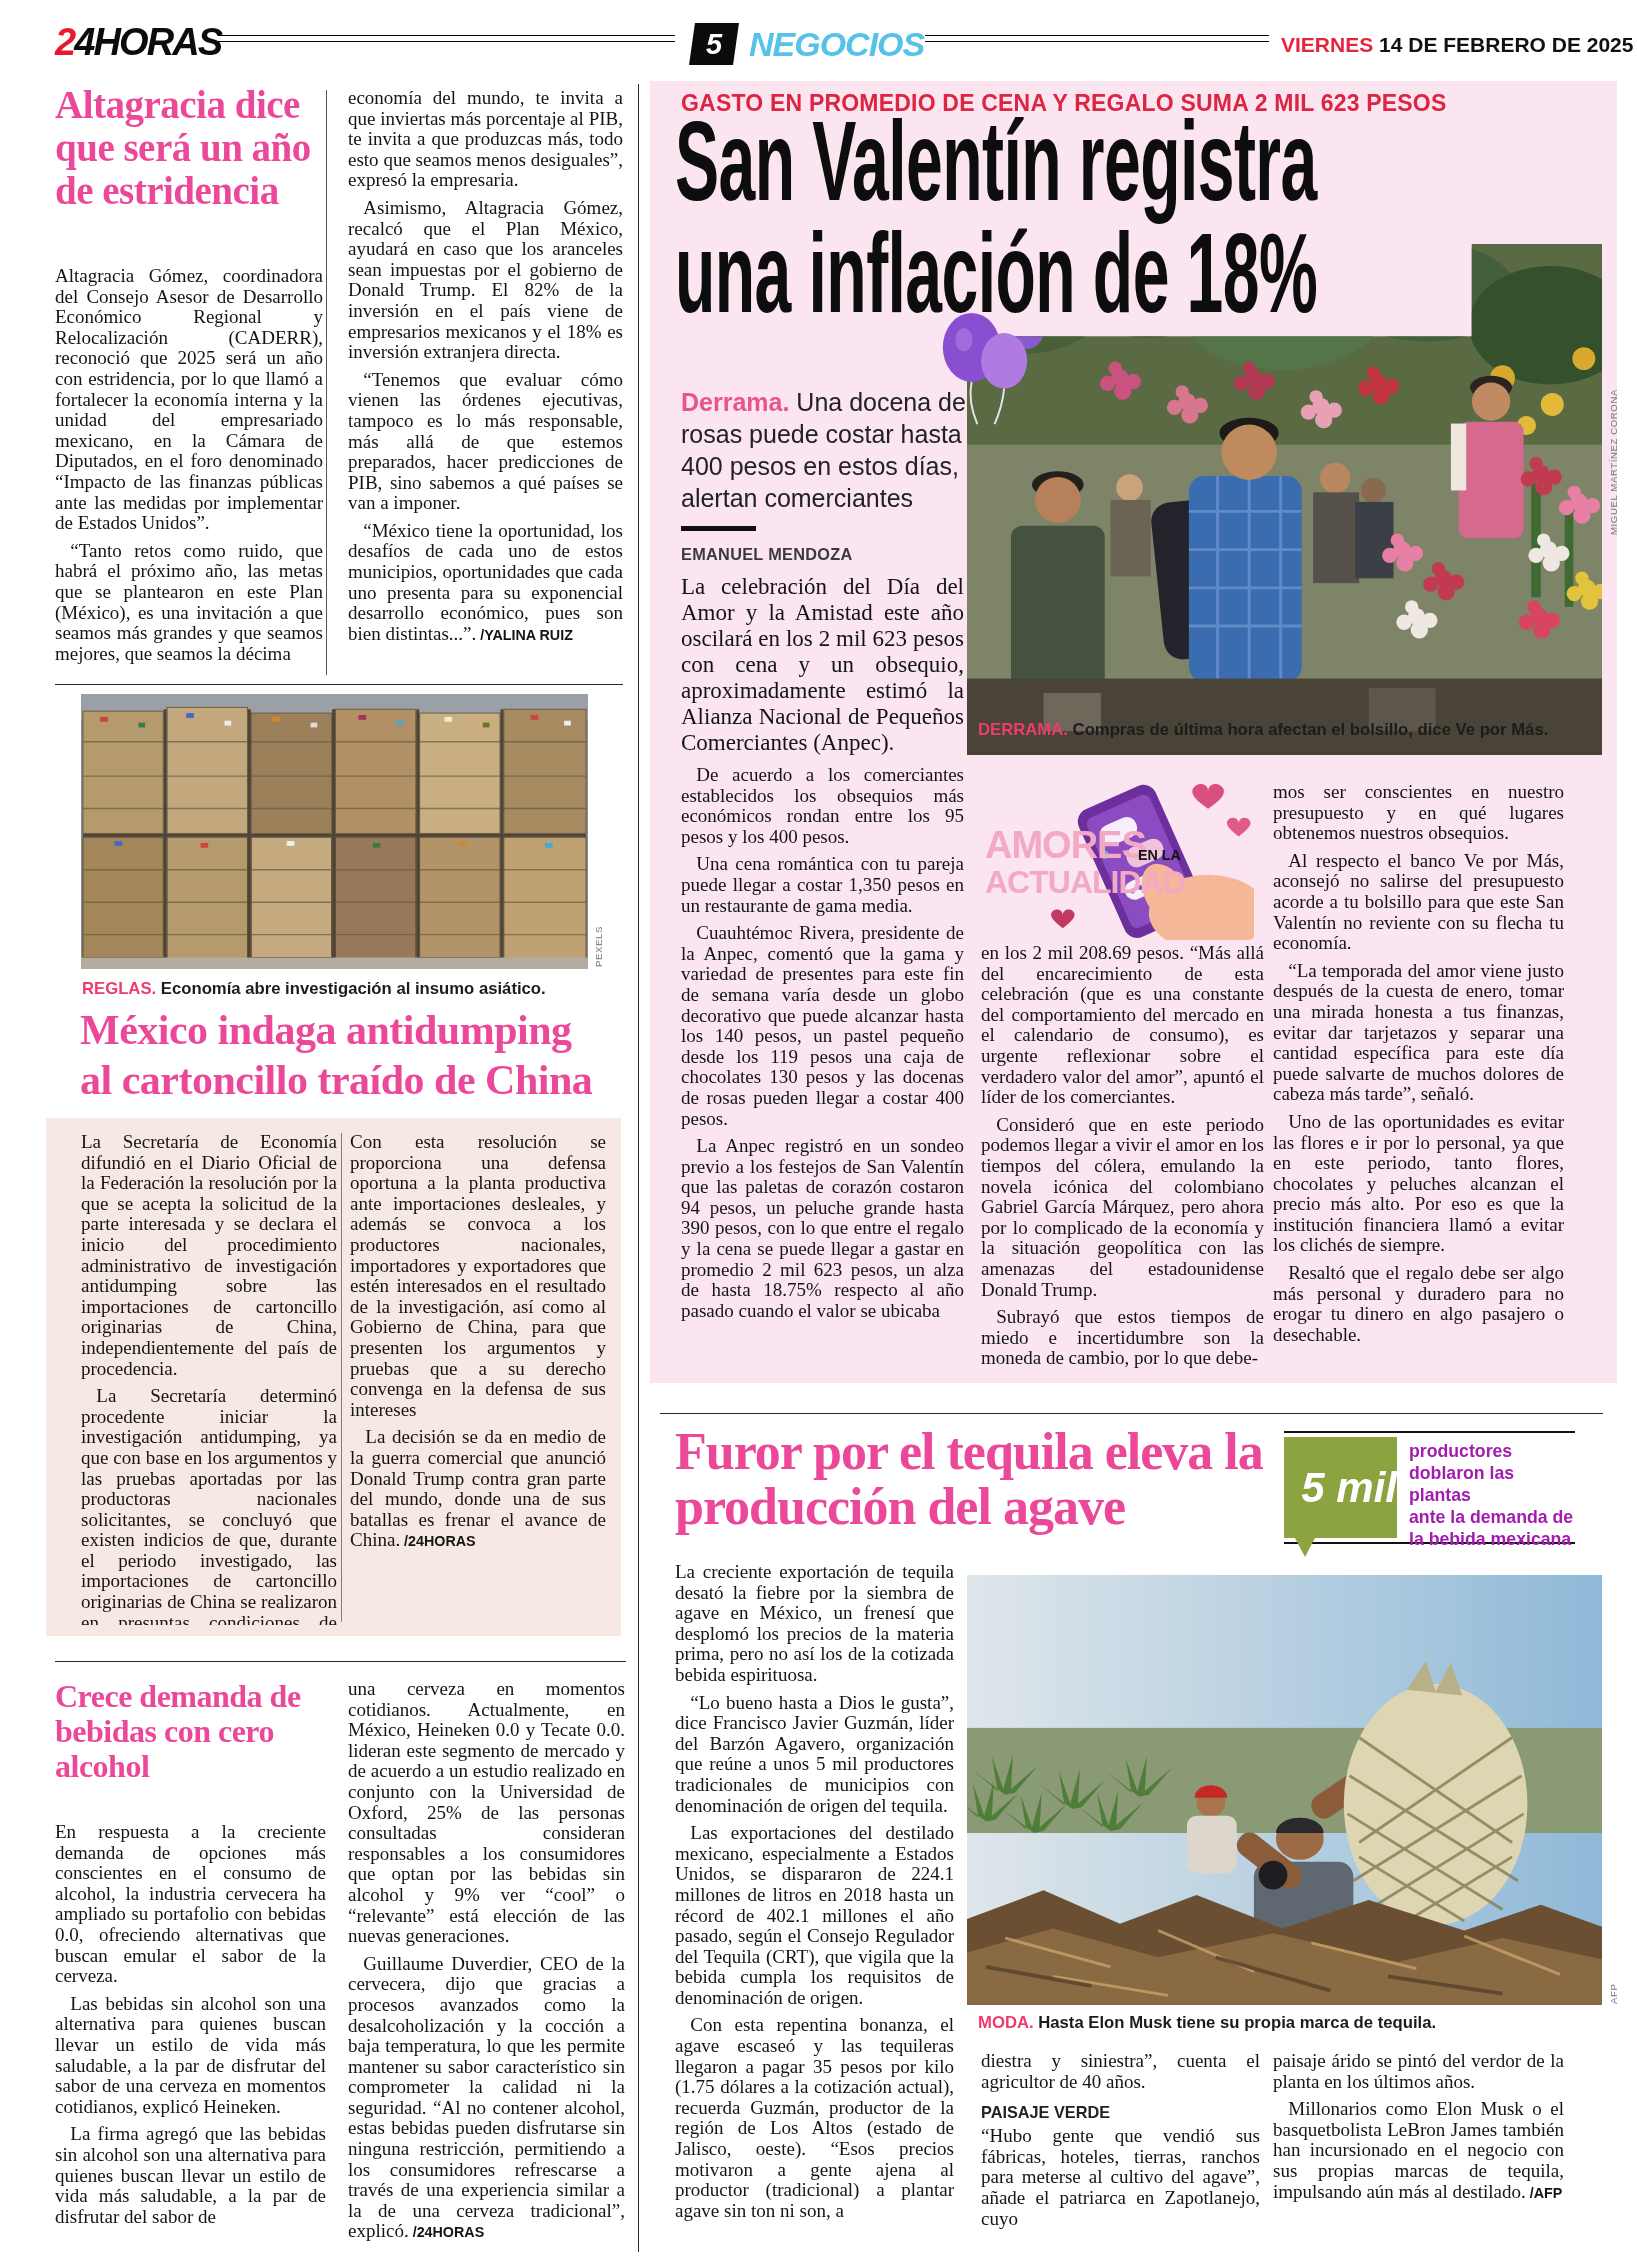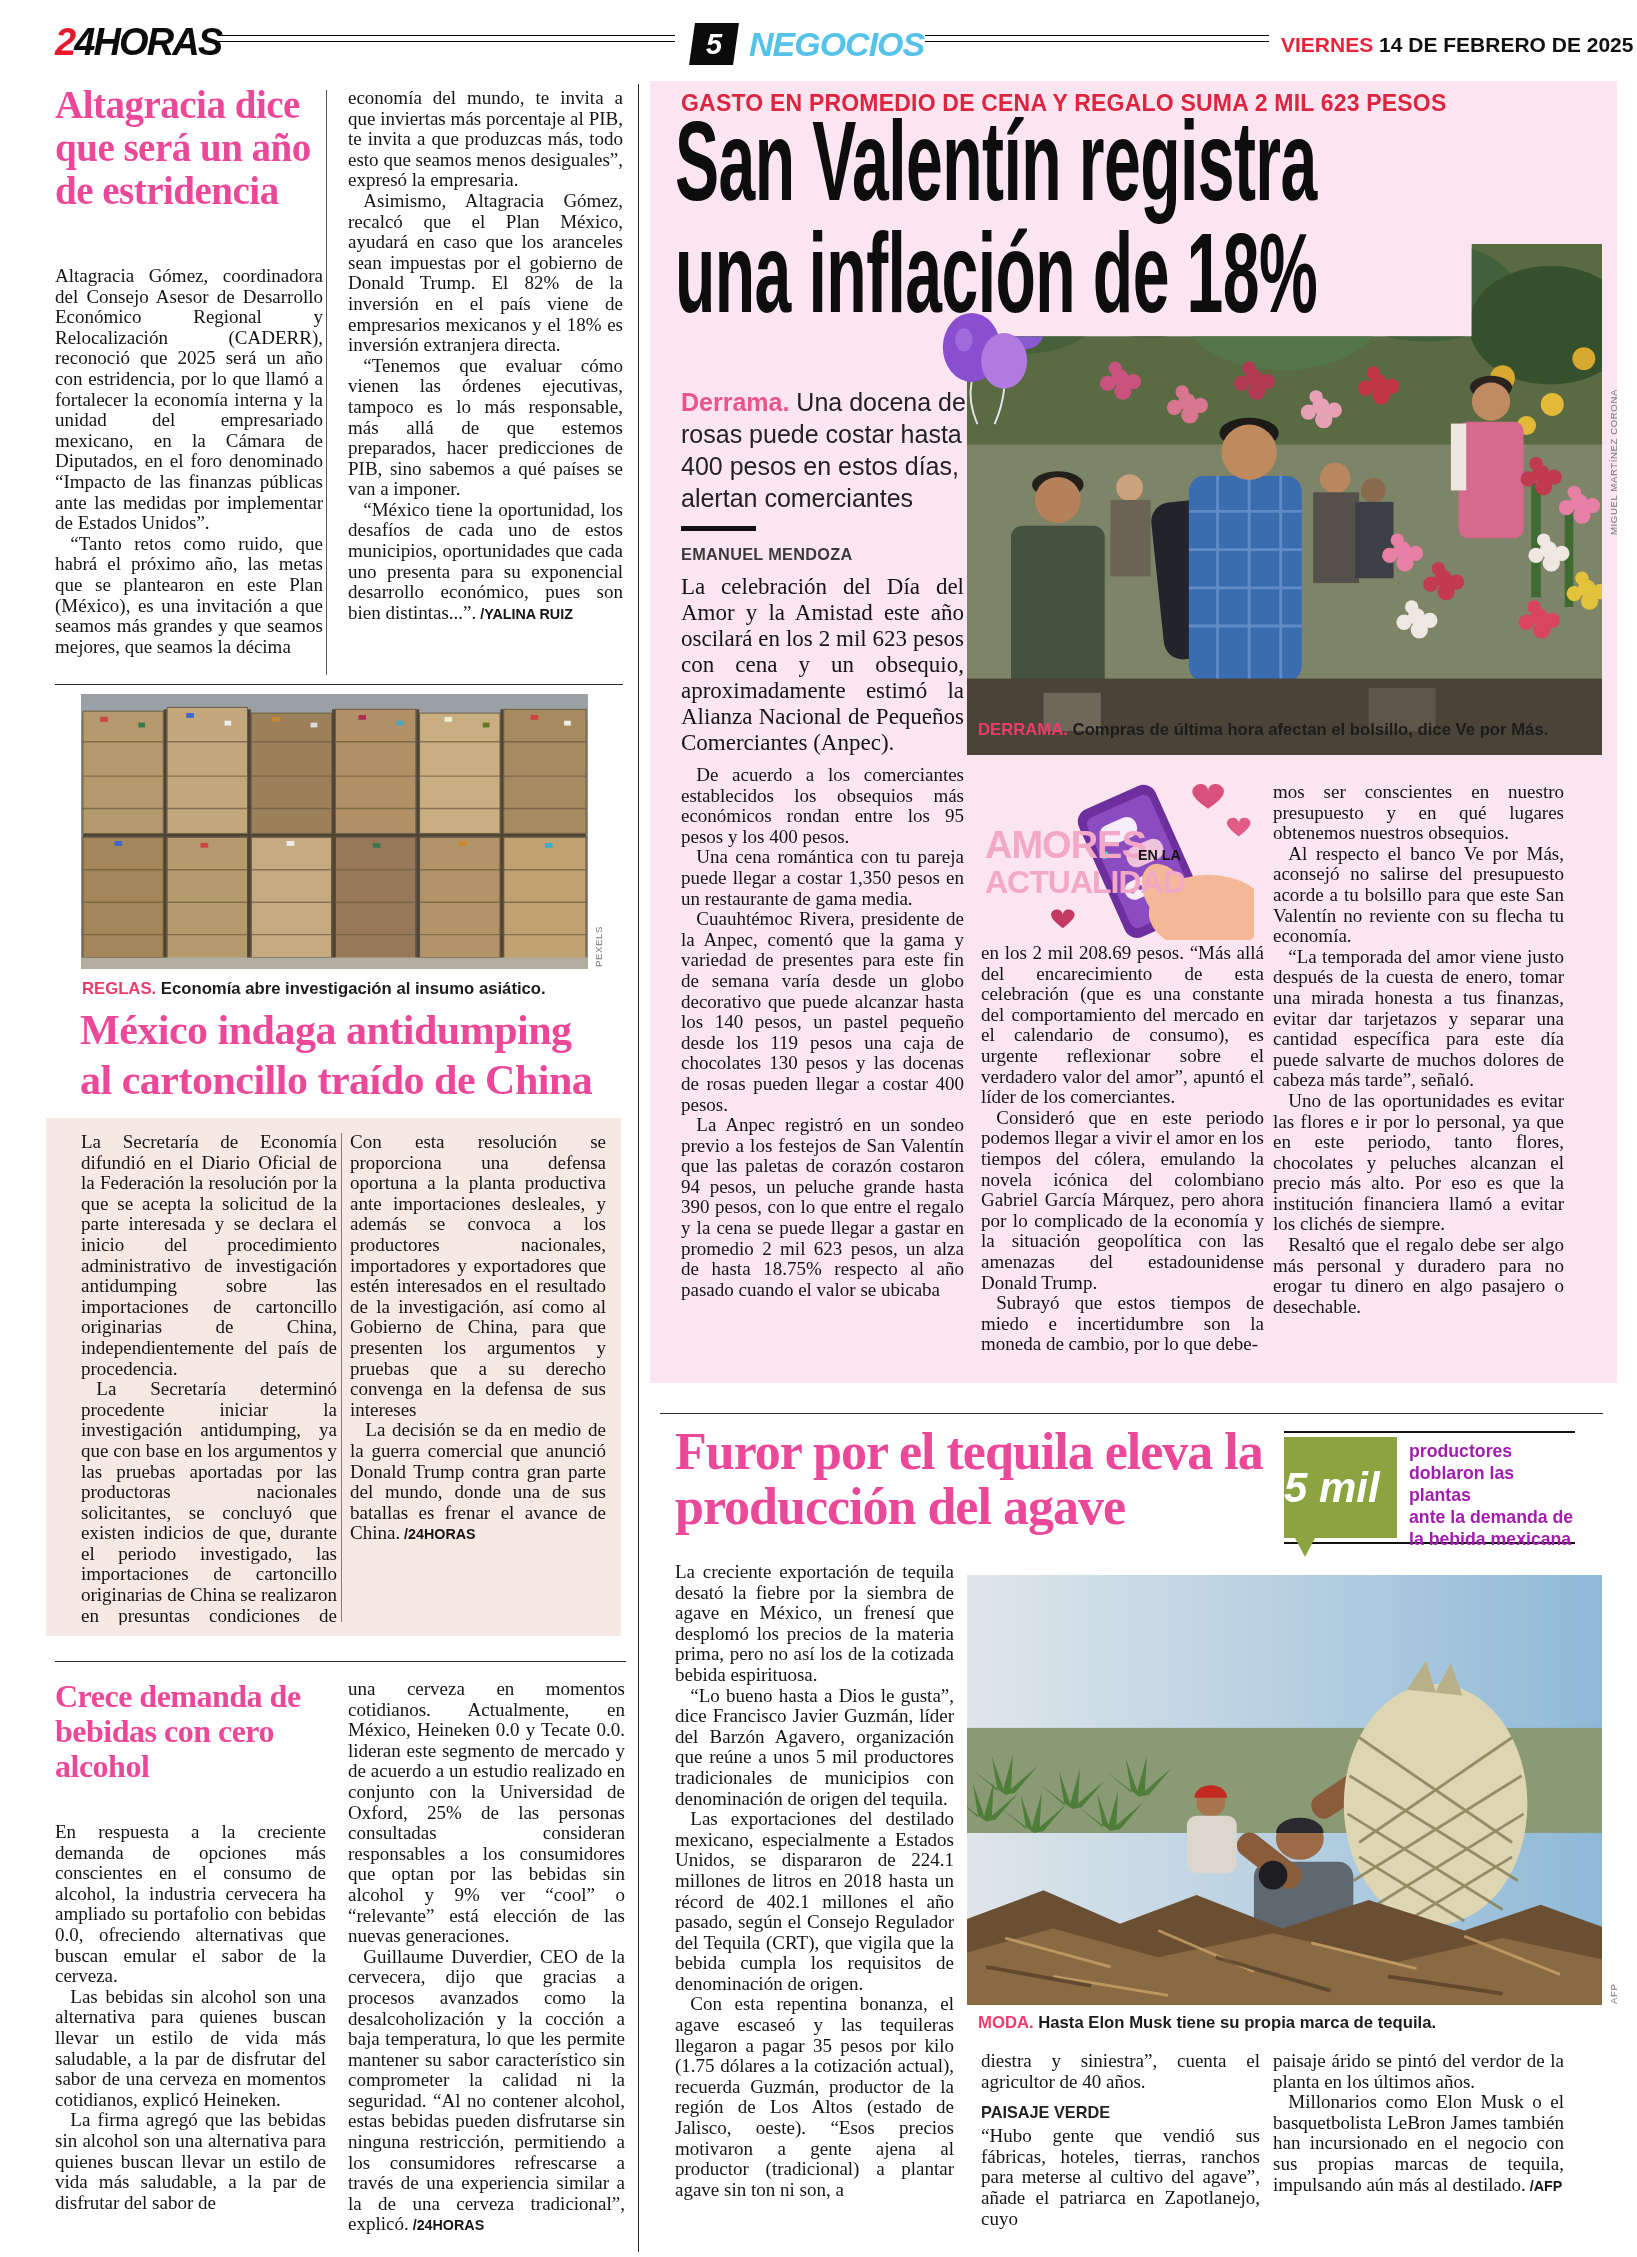--- a/index.html
+++ b/index.html
@@ -24,21 +24,21 @@
   .hl{font-family:"Liberation Serif",serif;font-weight:bold;color:#ec4899;}
   .hl-alta{font-size:39px;line-height:1.1;letter-spacing:-0.5px;}
   .hl-anti{font-size:42px;line-height:1.18;letter-spacing:-0.5px;}
   .hl-beb{font-size:32px;line-height:1.1;letter-spacing:-0.5px;}
   .hl-teq{font-size:52px;line-height:1.06;letter-spacing:-1px;}
   .hl-val{font-family:"Liberation Sans",sans-serif;font-weight:bold;font-size:113px;line-height:1;
           letter-spacing:-1px;color:#0d0d0d;transform:scaleX(0.585);transform-origin:left top;white-space:nowrap;}
   
   .body{font-size:19px;line-height:20.6px;text-align:justify;overflow:hidden;}
   .body p{margin:0;}
-  .body p + p{text-indent:15.3px;}
+  .body p + p{text-indent:15.3px;margin-top:7px;}
   .body.indent-all p{text-indent:15.3px;}
   .sig{font-family:"Liberation Sans",sans-serif;font-weight:bold;font-size:14.3px;letter-spacing:0;}
   .lead{font-size:23px;line-height:26px;text-align:justify;}
   
   .kicker{font-family:"Liberation Sans",sans-serif;font-weight:bold;font-size:23px;color:#dd2440;letter-spacing:0.2px;}
   .deck{font-family:"Liberation Sans",sans-serif;font-size:25px;line-height:32px;color:#222;}
   .deck .lbl{font-weight:bold;color:#e8548b;}
   .byline{font-family:"Liberation Sans",sans-serif;font-weight:bold;font-size:16.3px;color:#3a3a3a;letter-spacing:0.3px;}
   .minirule{height:4.8px;background:#111;}
   .caption{font-family:"Liberation Sans",sans-serif;font-size:16.7px;color:#1c1c1c;font-weight:bold;}
@@ -46,21 +46,21 @@
   .vcred{position:absolute;transform:rotate(-90deg);transform-origin:left top;
          font-family:"Liberation Sans",sans-serif;font-size:9.6px;color:#777;letter-spacing:0.6px;white-space:nowrap;}
   
   .pink-panel{background:#fae5f0;}
   .peach-panel{background:#f6e8e3;}
   .photo-val{clip-path:polygon(0 18.1%,79.5% 18.1%,79.5% 0,100% 0,100% 100%,0 100%);}
   .amores-l1{font-family:"Liberation Sans",sans-serif;font-weight:bold;font-size:38px;letter-spacing:-1px;color:#f3a8c6;}
   .amores-l2{font-family:"Liberation Sans",sans-serif;font-weight:bold;font-size:14.3px;color:#141414;}
   .amores-l3{font-family:"Liberation Sans",sans-serif;font-weight:bold;font-size:32px;letter-spacing:-1px;color:#f3a8c6;}
   
-  .badge-box{background:#8ca440;display:flex;align-items:center;justify-content:flex-start;}
+  .badge-box{background:#8ca440;display:flex;align-items:center;justify-content:flex-end;}
   .badge-num{color:#fff;font-family:"Liberation Sans",sans-serif;font-weight:bold;font-style:italic;font-size:42px;}
   .badge-tail{width:0;height:0;border-left:10.5px solid transparent;border-right:10.5px solid transparent;border-top:19px solid #8ca440;}
   .badge-txt{font-family:"Liberation Sans",sans-serif;font-weight:bold;font-size:17.7px;line-height:22px;color:#a21caf;}
   .badge-txt p{margin:0;}
   .blackline{height:1.9px;background:#111;}
   .subhead{font-family:"Liberation Sans",sans-serif;font-weight:bold;font-size:16.3px;color:#222;margin:9.6px 0 3.8px 0;}
   svg{display:block;}
 </style>
 </head>
 <body>

